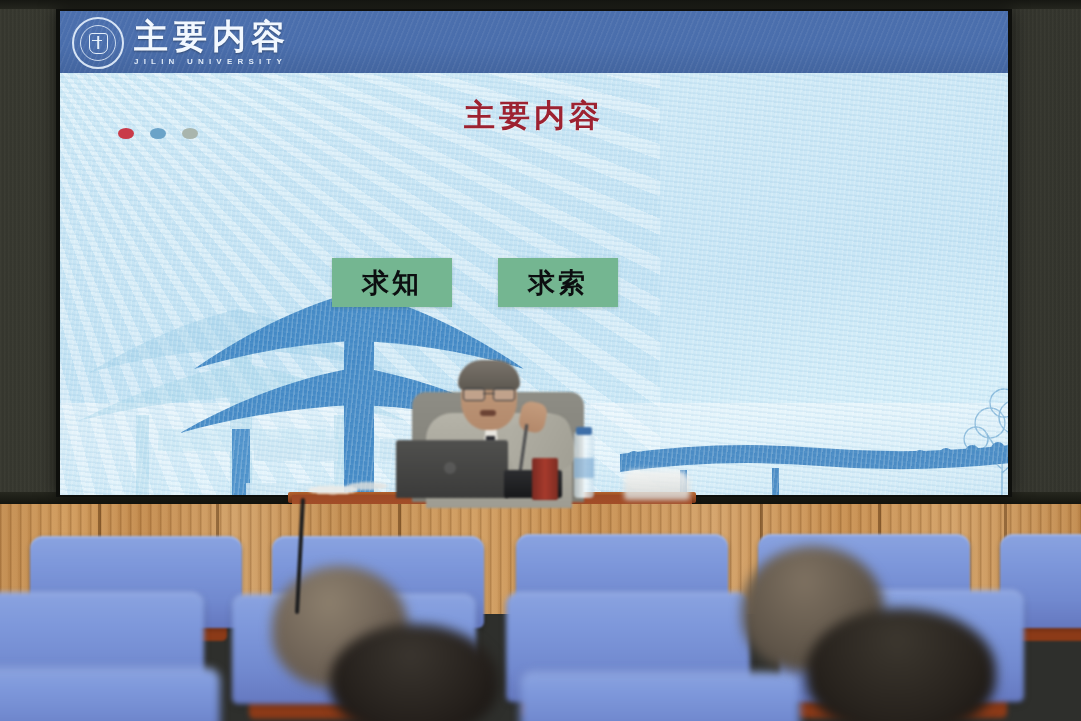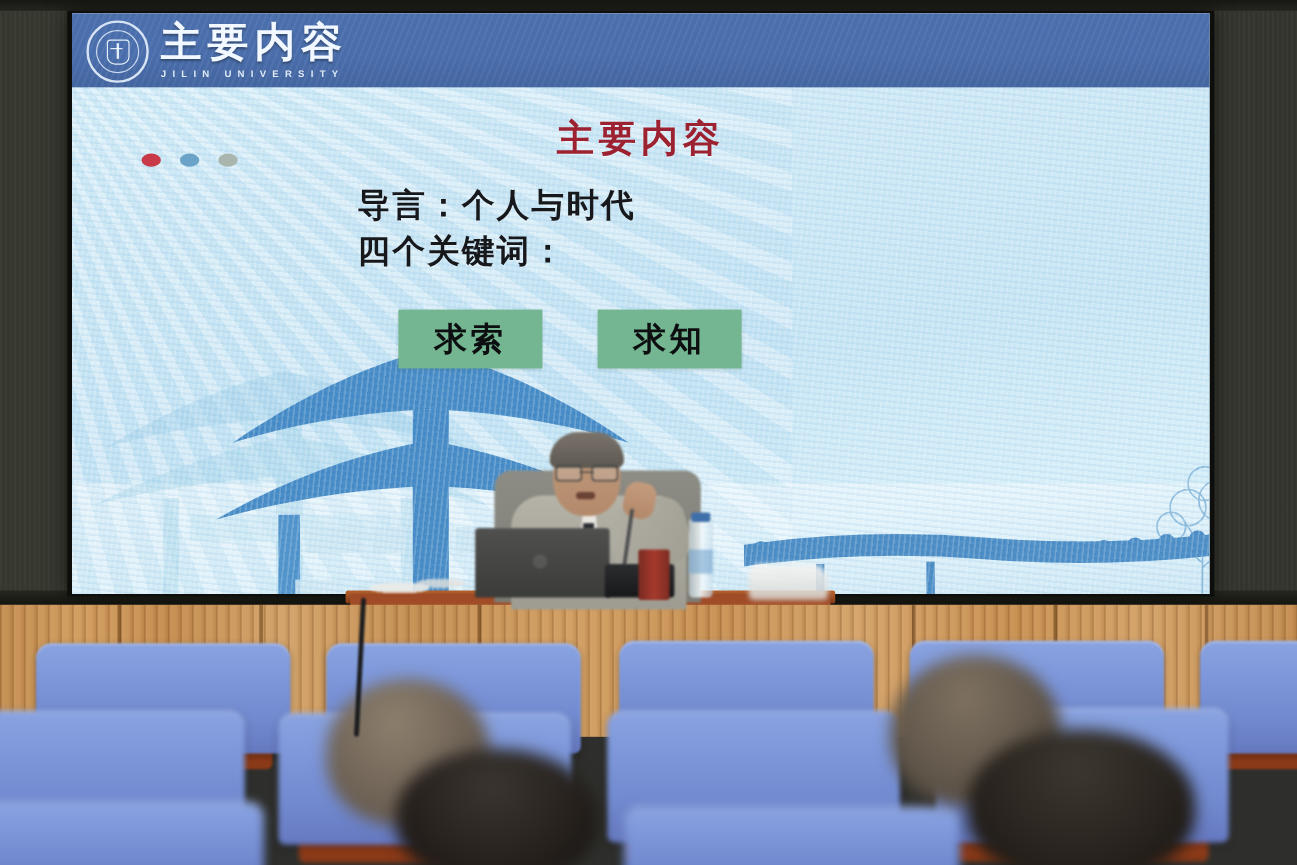--- a/index.html
+++ b/index.html
@@ -249,28 +249,24 @@
       <div class="moire"></div>
 
       <div class="dots">
         <span class="dot d1"></span>
         <span class="dot d2"></span>
         <span class="dot d3"></span>
       </div>
 
       <div class="slide-title">主要内容</div>
 
-      <div class="lines">
-        <div class="line">导言：个人与时代</div>
-        <div class="line">四个关键词：</div>
-      </div>
 
       <div class="kw-row">
+        <div class="kw">求知</div>
         <div class="kw">求索</div>
-        <div class="kw">求知</div>
       </div>
     </div>
   </div>
 
   <div class="chair soft"></div>
   <div class="person soft">
     <div class="torso"></div>
     <div class="shirt"></div>
     <div class="tie"></div>
     <div class="arm"></div>

